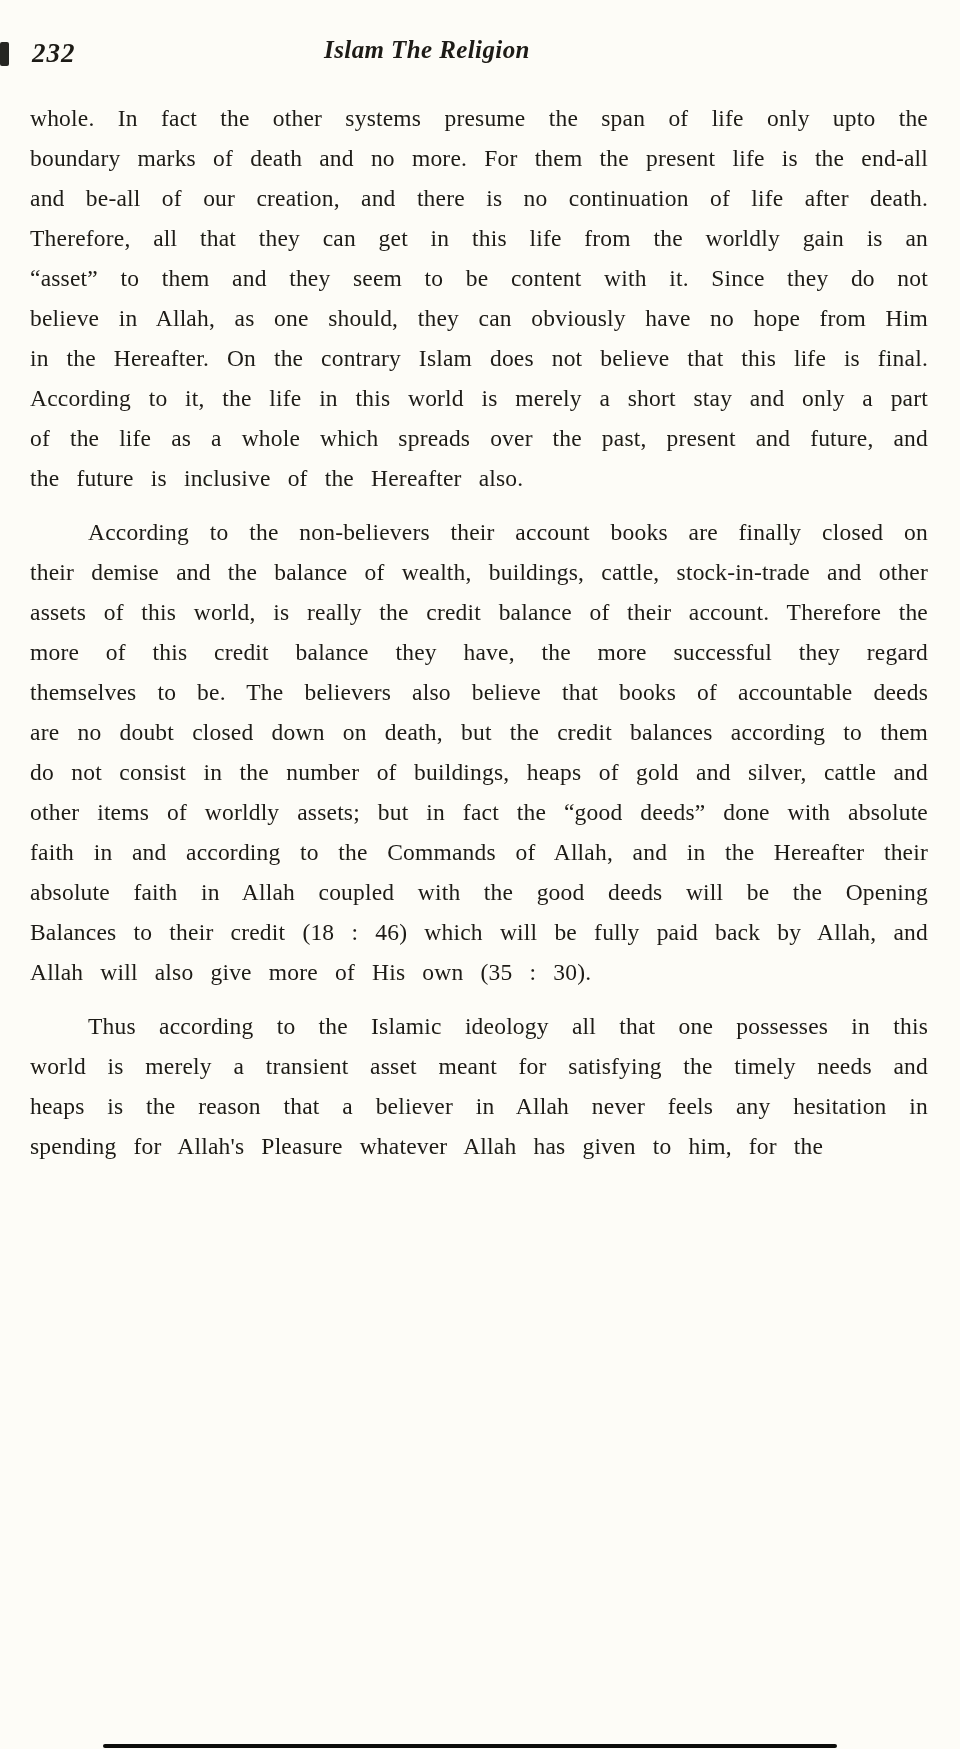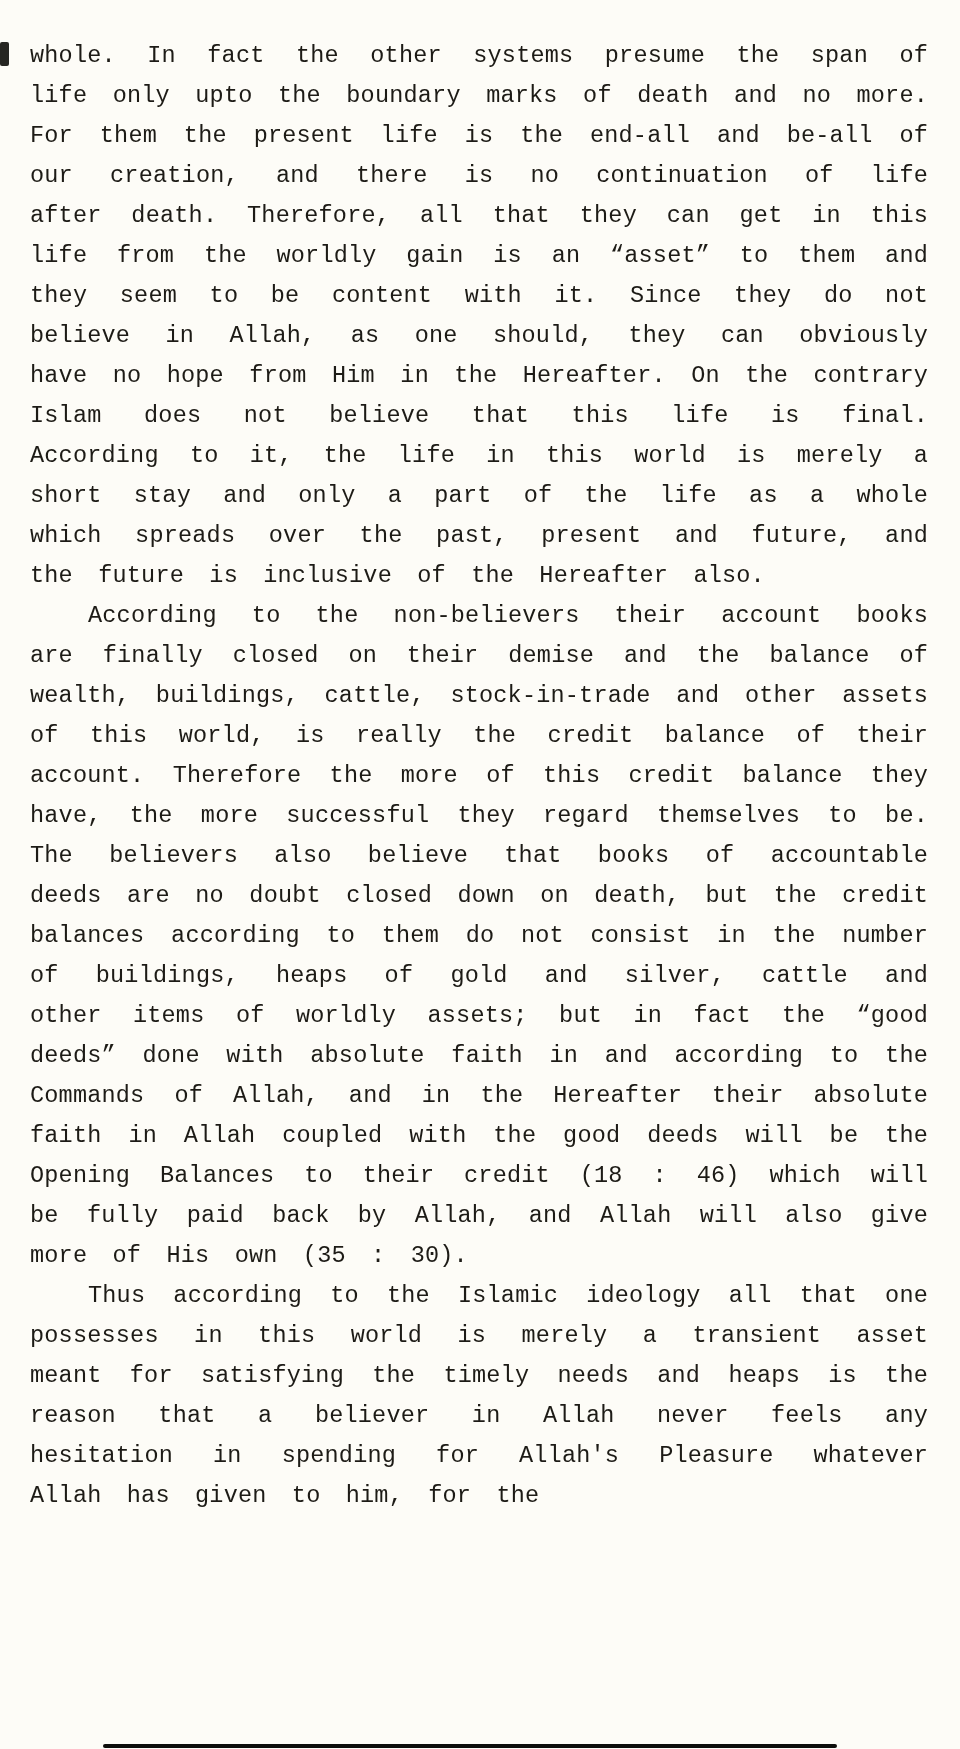--- a/index.html
+++ b/index.html
@@ -38,25 +38,24 @@
     font-weight: bold;
     font-size: 25px;
     letter-spacing: 0.4px;
   }
   .body-text {
     font-size: 23.5px;
     line-height: 40px;
     text-align: justify;
     word-spacing: 11px;
     letter-spacing: 0.2px;
-    font-family: Liberation Mono, monospace;
   }
   .para { text-indent: 58px; }
   .para.no-indent { text-indent: 0; }
-  .para + .para { }
+  .para + .para { margin-top: 14px; }
   .scan-mark {
     position: absolute;
     left: 0;
     top: 42px;
     width: 9px;
     height: 24px;
     background: #262622;
     border-radius: 2px;
   }
   .scan-edge {
@@ -69,20 +68,24 @@
     border-radius: 2px;
   }
 </style>
 </head>
 <body>
 
 <div class="page">
 
   <div class="scan-mark"></div>
 
+  <div class="running-header">
+    <span class="page-num">232</span>
+    <span class="running-title">Islam The Religion</span>
+  </div>
 
   <div class="body-text">
     <p class="para no-indent">whole.  In fact the other systems presume the span of life only upto the boundary marks of death and no more. For them the present life is the end-all and be-all of our creation, and there is no continuation of life after death. Therefore, all that they can get in this life from the worldly gain is an “asset” to them and they seem to be content with it.  Since they do not believe in Allah, as one should, they can obviously have no hope from Him in the Hereafter.  On the contrary Islam does not believe that this life is final.  According to it, the life in this world is merely a short stay and only a part of the life as a whole which spreads over the past, present and future, and the future is inclusive of the Hereafter also.</p>
     <p class="para">According to the non-believers their account books are finally closed on their demise and the balance of wealth, buildings, cattle, stock-in-trade and other assets of this world, is really the credit balance of their account. Therefore the more of this credit balance they have, the more successful they regard themselves to be.  The believers also believe that books of accountable deeds are no doubt closed down on death, but the credit balances according to them do not consist in the number of buildings, heaps of gold and silver, cattle and other items of worldly assets; but in fact the “good deeds” done with absolute faith in and according to the Commands of Allah, and in the Hereafter their absolute faith in Allah coupled with the good deeds will be the Opening Balances to their credit (18 : 46) which will be fully paid back by Allah, and Allah will also give more of His own (35 : 30).</p>
     <p class="para">Thus according to the Islamic ideology all that one possesses in this world is merely a transient asset meant for satisfying the timely needs and heaps is the reason that a believer in Allah never feels any hesitation in spending for Allah's Pleasure whatever Allah has given to him, for the</p>
   </div>
 
   <div class="scan-edge"></div>
 
 </div>

